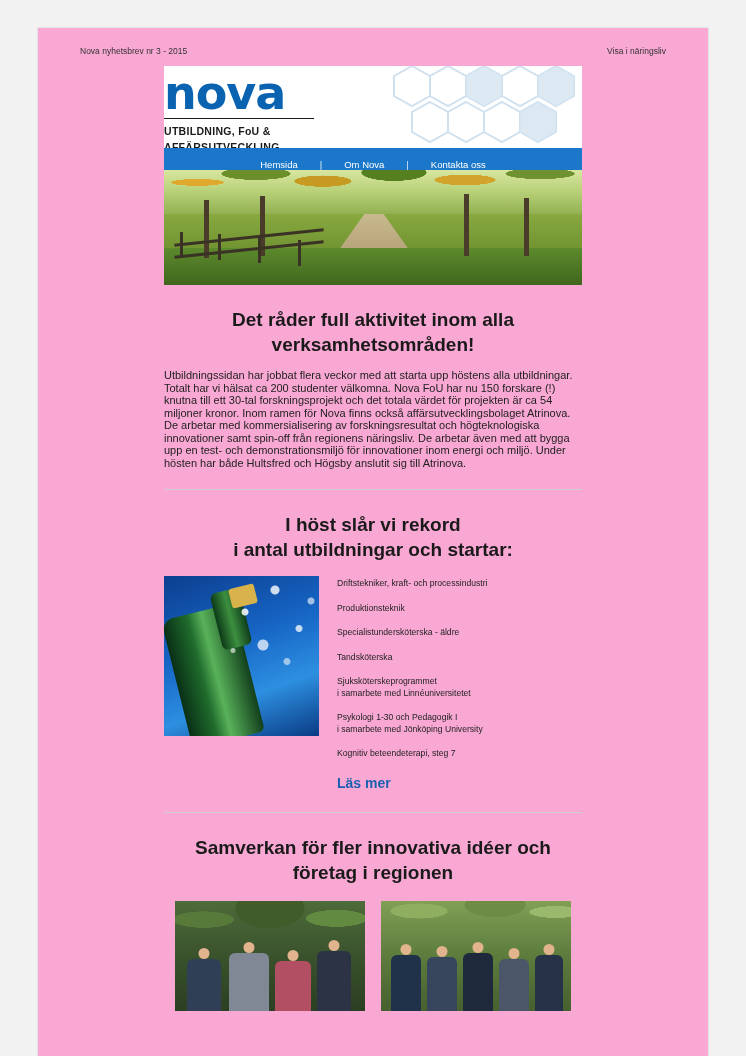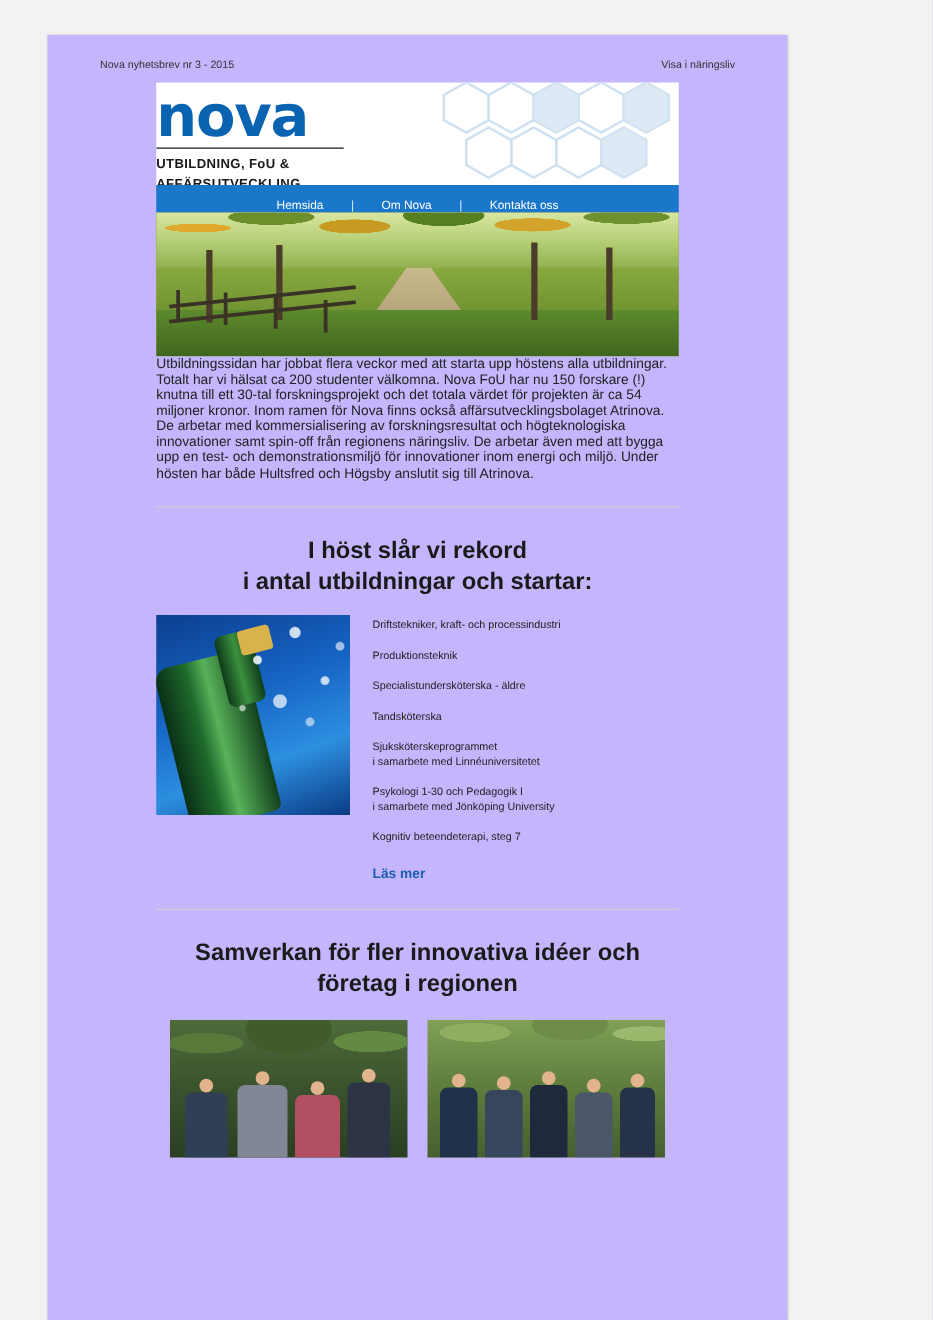--- a/index.html
+++ b/index.html
@@ -15,23 +15,23 @@
     position: relative;
     width: 746px;
     height: 1056px;
     background: #f2f2f2;
     overflow: hidden;
   }
   #sheet {
     position: absolute;
     left: 38px;
     top: 28px;
-    width: 592px;
+    width: 670px;
     height: 1028px;
-    background: #c4b5fd;
+    background: #f9a8d4;
     box-shadow: 0 0 2px rgba(0,0,0,0.18);
     overflow: hidden;
   }
   .preheader {
     display: flex;
     justify-content: space-between;
     align-items: center;
     padding: 18px 42px 10px 42px;
     font-size: 8.5px;
     color: #333333;
@@ -238,21 +238,21 @@
     flex: 1 1 auto;
     padding-top: 2px;
   }
   .course-item {
     font-size: 8.6px;
     line-height: 11.5px;
     color: #222222;
     margin-bottom: 13px;
   }
   .readmore {
-    font-size: 11px;
+    font-size: 14px;
     font-weight: bold;
     color: #1b5fb0;
     text-decoration: none;
     display: inline-block;
     margin-top: 2px;
   }
 
   
   .photos {
     display: flex;
@@ -369,20 +369,24 @@
         <div class="fence">
           <div class="rail" style="top:4px;"></div>
           <div class="rail" style="top:16px;"></div>
           <div class="post" style="left:6px; top:0;"></div>
           <div class="post" style="left:44px; top:2px;"></div>
           <div class="post" style="left:84px; top:5px;"></div>
           <div class="post" style="left:124px; top:8px;"></div>
         </div>
       </div>
 
+      <h1 class="section-title">
+        <span>Det råder full aktivitet inom alla</span><br>
+        <span>verksamhetsområden!</span>
+      </h1>
       <p class="body">Utbildningssidan har jobbat flera veckor med att starta upp höstens alla utbildningar. Totalt har vi hälsat ca 200 studenter välkomna. Nova FoU har nu 150 forskare (!) knutna till ett 30-tal forskningsprojekt och det totala värdet för projekten är ca 54 miljoner kronor. Inom ramen för Nova finns också affärsutvecklingsbolaget Atrinova. De arbetar med kommersialisering av forskningsresultat och högteknologiska innovationer samt spin-off från regionens näringsliv. De arbetar även med att bygga upp en test- och demonstrationsmiljö för innovationer inom energi och miljö. Under hösten har både Hultsfred och Högsby anslutit sig till Atrinova.</p>
 
       <hr class="hr">
 
       <h1 class="section-title">
         <span>I höst slår vi rekord</span><br>
         <span>i antal utbildningar och startar:</span>
       </h1>
 
       <div class="courses">

